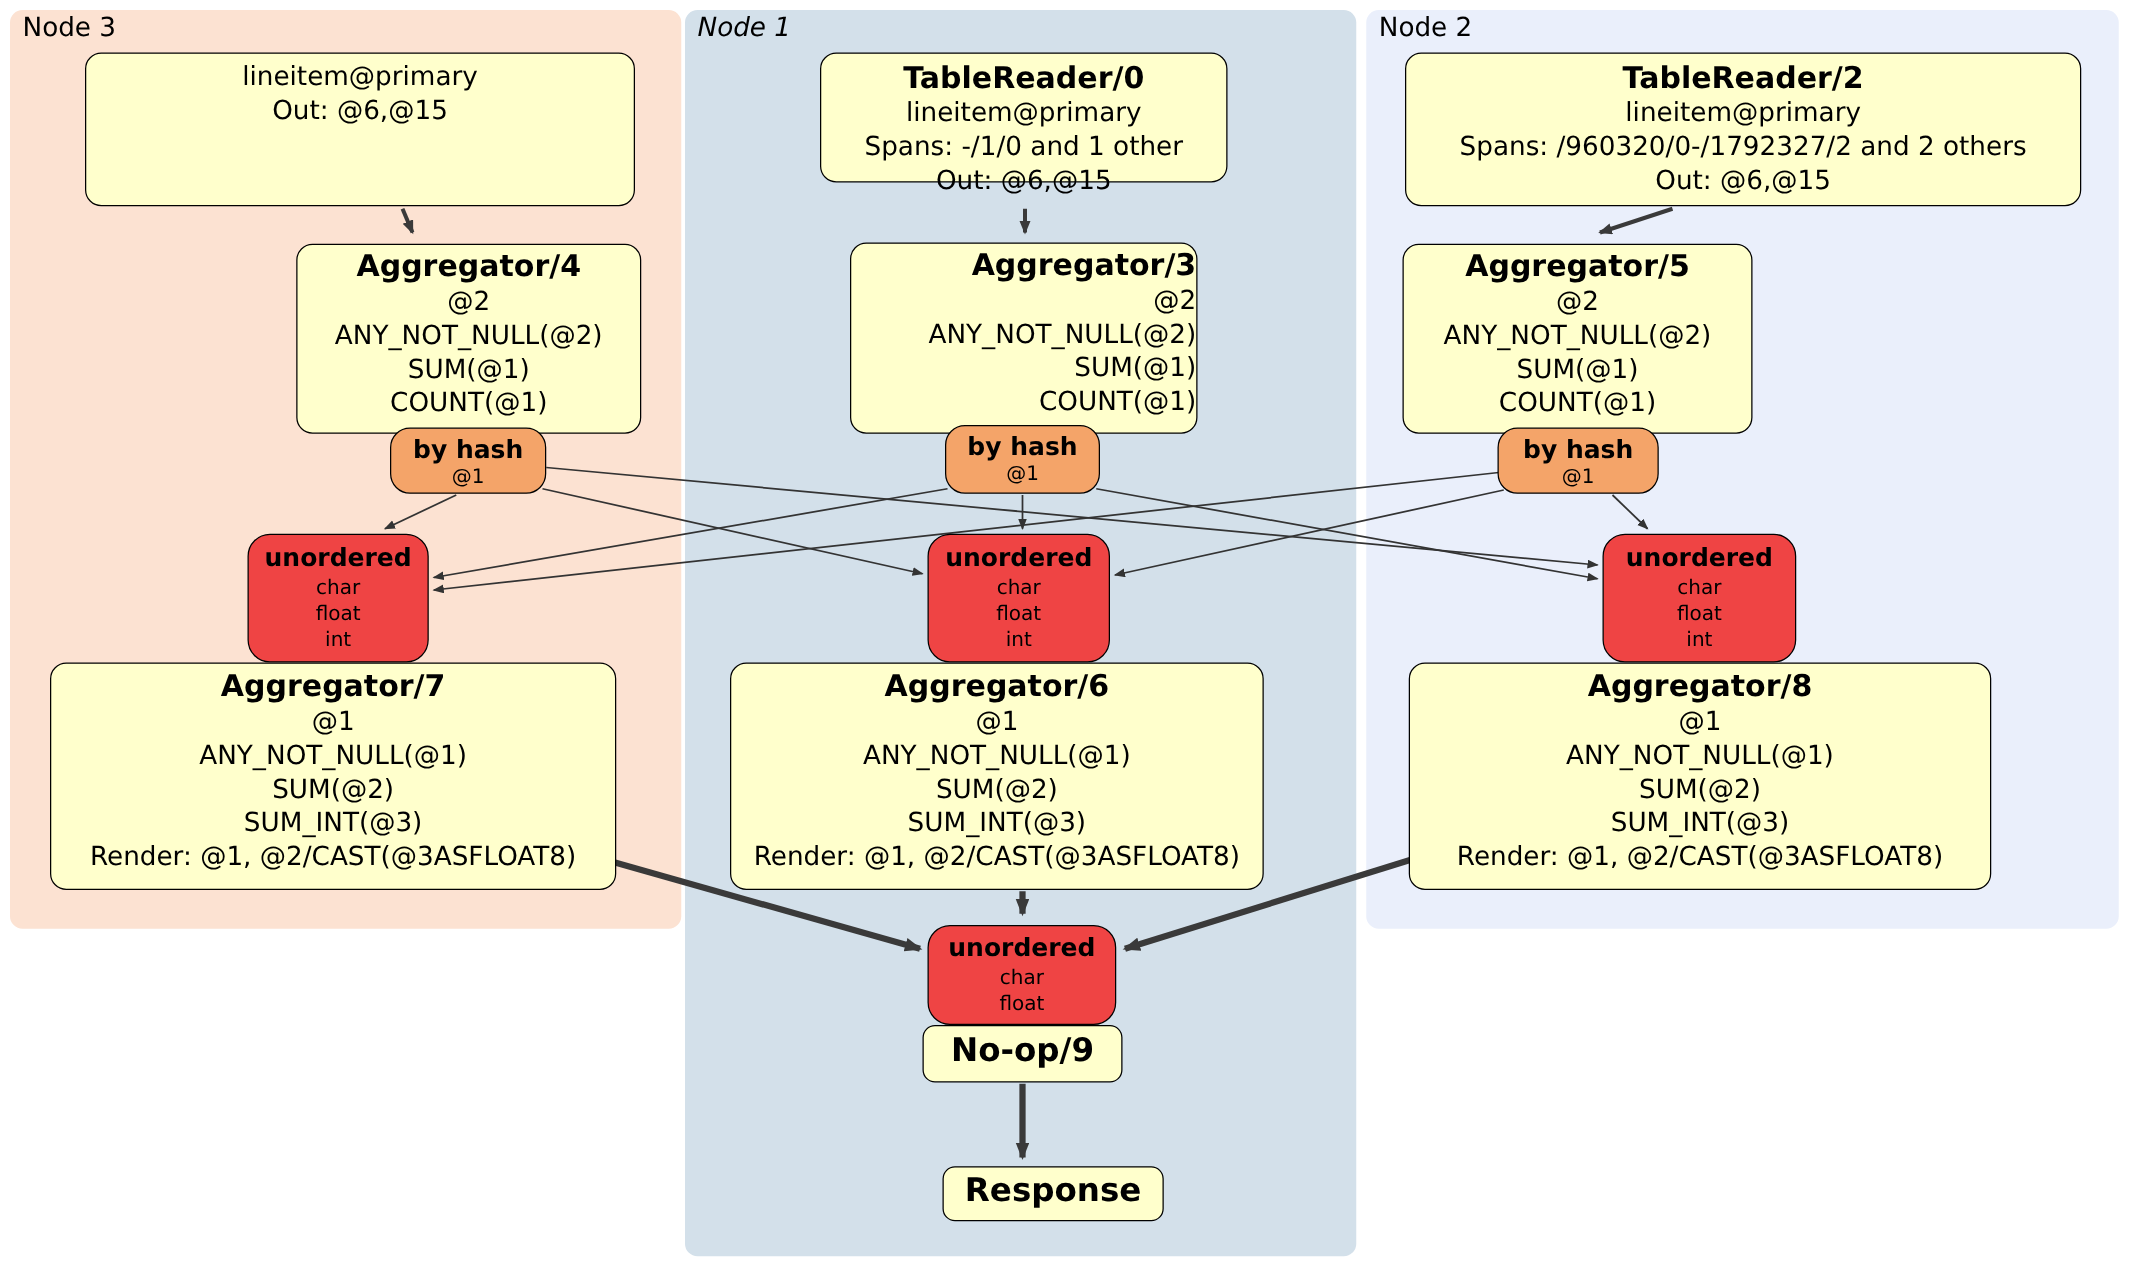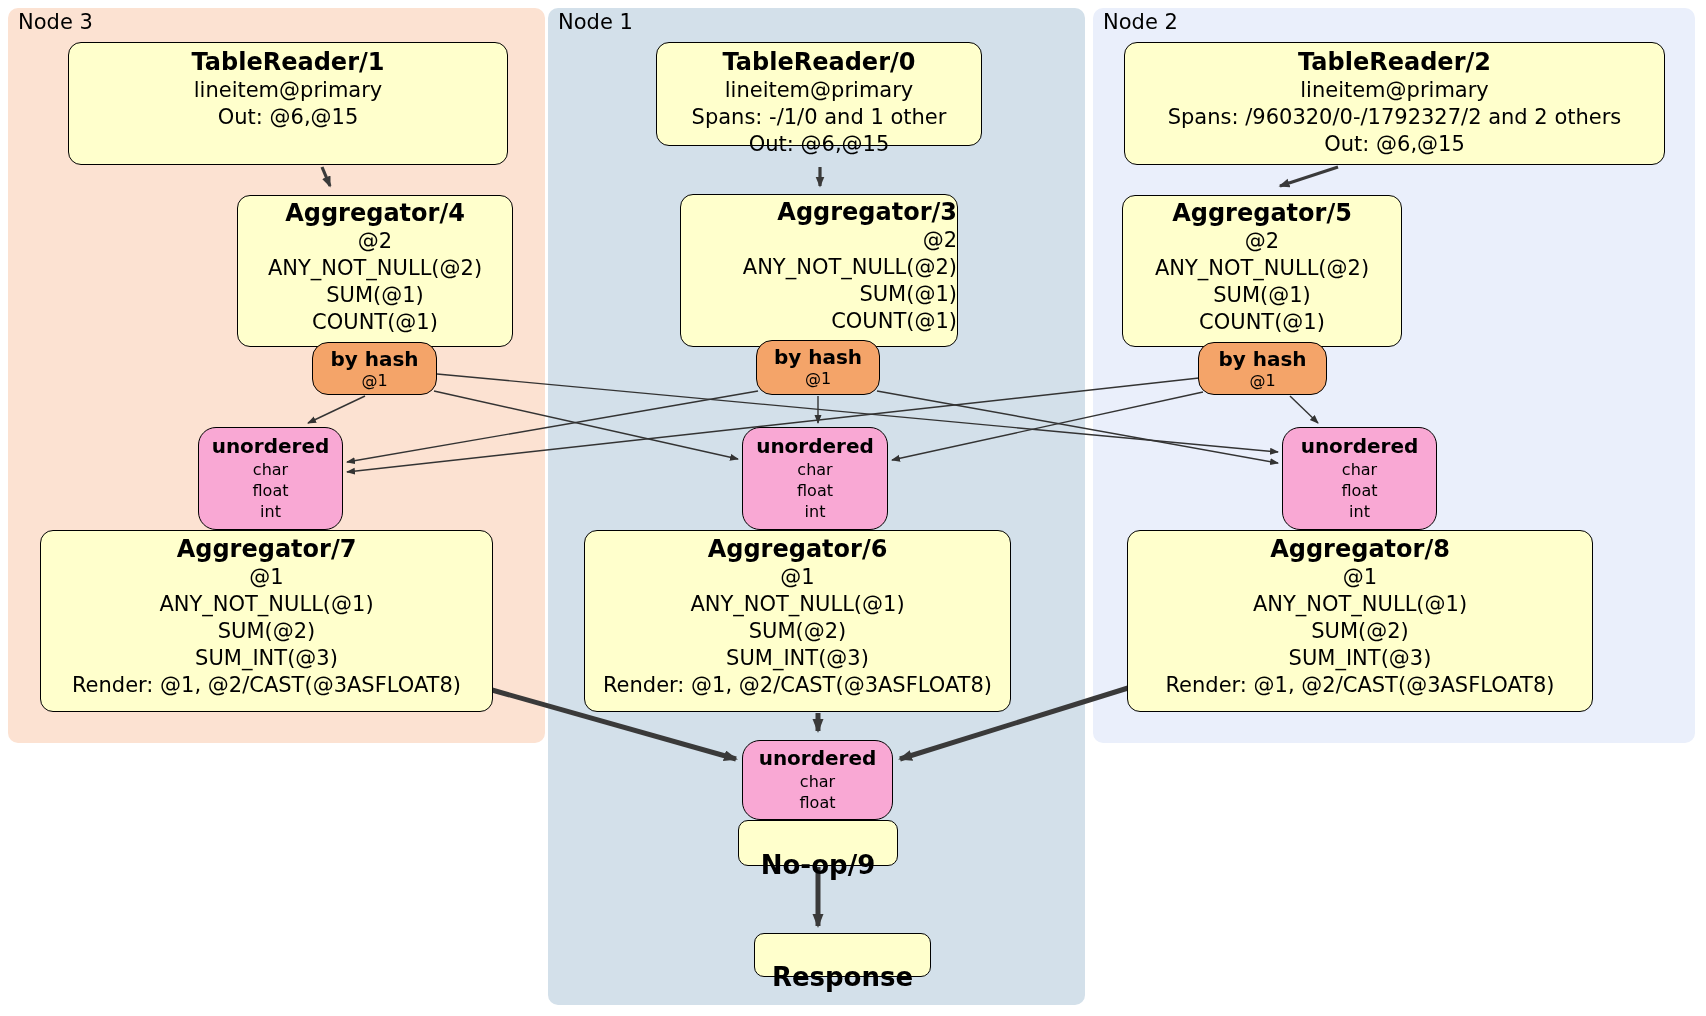--- a/index.html
+++ b/index.html
@@ -12,36 +12,36 @@
   #edges { position:absolute; left:0; top:0; z-index:1; pointer-events:none; }
 
   .box { position:absolute; box-sizing:border-box; text-align:center; color:#000;
          border:1.6px solid #000; }
   .ybox { background:#ffffcc; border-radius:13px; z-index:2; padding-top:5px; }
   .ybox .t { font-weight:bold; font-size:24px; line-height:29px; white-space:nowrap; }
   .ybox .l { font-size:21px; line-height:27px; white-space:nowrap; }
   .router { background:#f4a469; border-radius:16px; z-index:3; padding-top:4px; }
   .router .t { font-weight:bold; font-size:20px; line-height:24px; }
   .router .l { font-size:16px; line-height:20px; }
-  .sync { background:#f9a8d4; border-radius:18px; z-index:3; padding-top:6px; }
+  .sync { background:#ef4444; border-radius:18px; z-index:3; padding-top:6px; }
   .sync .t { font-weight:bold; font-size:20px; line-height:25px; }
   .sync .l { font-size:16px; line-height:21px; }
-  .small-ybox .t { font-size:26px; line-height:34px;margin-top:24px; }
+  .small-ybox .t { font-size:26px; line-height:34px; }
 </style>
 </head>
 <body>
 
 <div id="stage">
 
   <div class="panel" style="left:8px;top:8px;width:537px;height:735px;background:#fce2d2;"></div>
   <div class="panel" style="left:548px;top:8px;width:537px;height:997px;background:#d3e0ea;"></div>
   <div class="panel" style="left:1093px;top:8px;width:602px;height:735px;background:#eaeffb;"></div>
 
   <div class="panel-label" style="left:18px;top:10px;">Node 3</div>
-  <div class="panel-label" style="left:558px;top:10px;">Node 1</div>
+  <div class="panel-label" style="left:558px;top:10px;font-style:italic;">Node 1</div>
   <div class="panel-label" style="left:1103px;top:10px;">Node 2</div>
 
   <svg id="edges" width="1706" height="1016" viewBox="0 0 1706 1016">
     <defs>
       <marker id="ah-s" markerUnits="userSpaceOnUse" markerWidth="10" markerHeight="8" refX="8" refY="3.5" orient="auto">
         <path d="M0,0 L9,3.5 L0,7 z" fill="#333333"></path>
       </marker>
       <marker id="ah-m" markerUnits="userSpaceOnUse" markerWidth="13" markerHeight="10" refX="9.5" refY="4.5" orient="auto">
         <path d="M0,0 L11,4.5 L0,9 z" fill="#3a3a3a"></path>
       </marker>
@@ -65,21 +65,20 @@
     <line x1="1203" y1="392" x2="892" y2="460" stroke="#333333" stroke-width="1.4" marker-end="url(#ah-s)"></line>
 
     <line x1="492" y1="690" x2="736" y2="759" stroke="#3a3a3a" stroke-width="5" marker-end="url(#ah-b)"></line>
     <line x1="818" y1="713" x2="818" y2="731" stroke="#3a3a3a" stroke-width="5" marker-end="url(#ah-b)"></line>
     <line x1="1128" y1="688" x2="900" y2="759" stroke="#3a3a3a" stroke-width="5" marker-end="url(#ah-b)"></line>
 
     <line x1="818" y1="867" x2="818" y2="926" stroke="#3a3a3a" stroke-width="5" marker-end="url(#ah-b)"></line>
   </svg>
 
   <div class="box ybox" style="left:68px;top:42px;width:440px;height:123px;">
-    <div class="t">TableReader/1</div>
     <div class="l">lineitem@primary</div>
     <div class="l">Out: @6,@15</div>
   </div>
 
   <div class="box ybox" style="left:237px;top:195px;width:276px;height:152px;padding-top:3px;">
     <div class="t">Aggregator/4</div>
     <div class="l">@2</div>
     <div class="l">ANY_NOT_NULL(@2)</div>
     <div class="l">SUM(@1)</div>
     <div class="l">COUNT(@1)</div>

